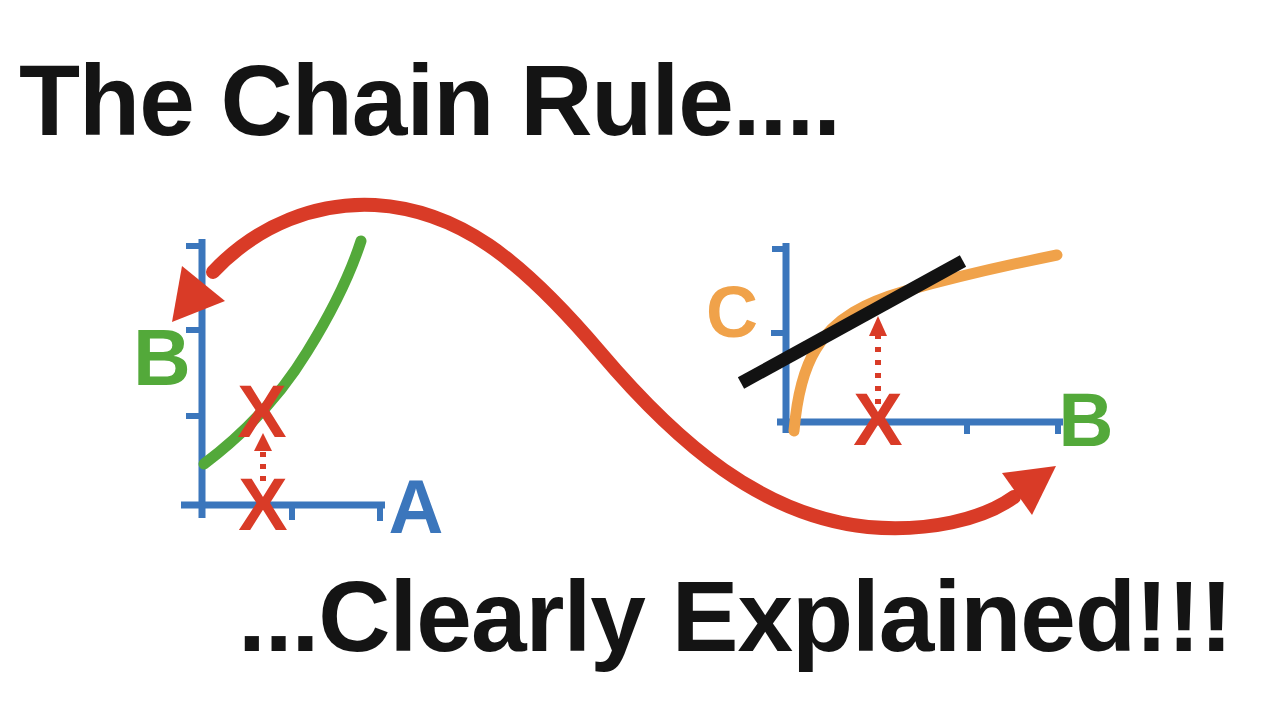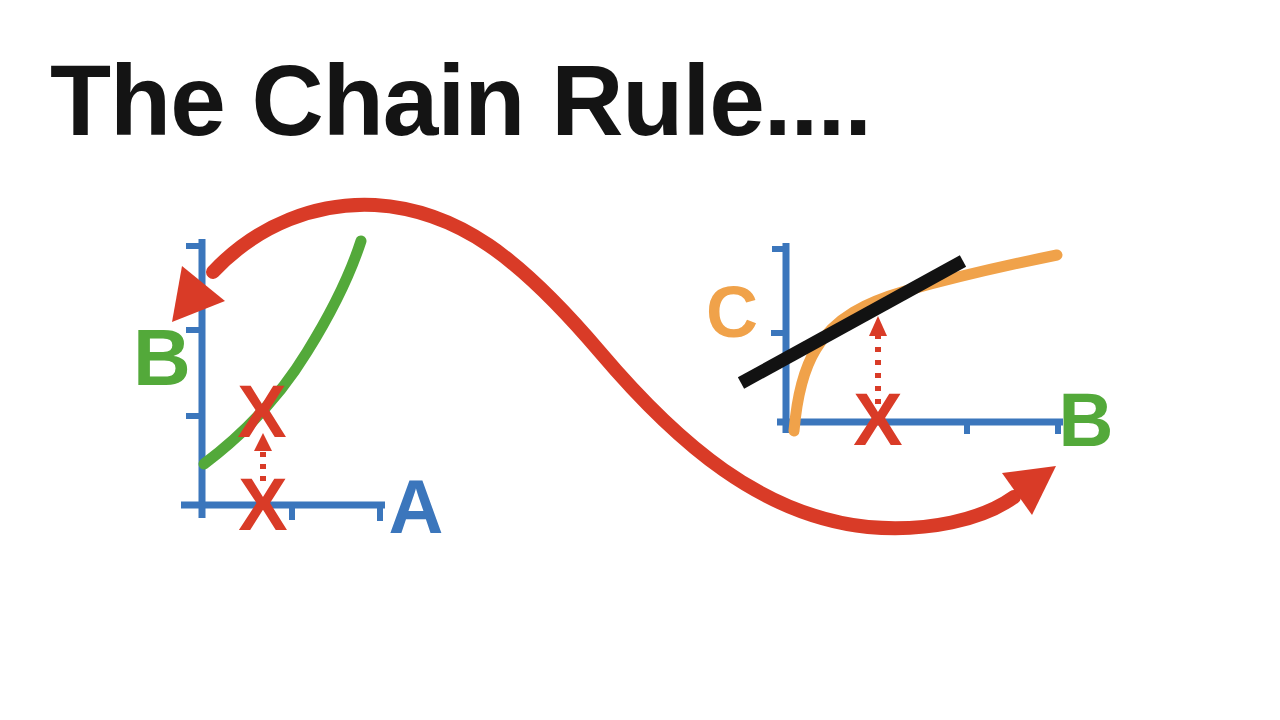--- a/index.html
+++ b/index.html
@@ -13,41 +13,42 @@
   }
   .headline {
     position: absolute;
     font-weight: bold;
     color: #141414;
     font-size: 100px;
     line-height: 110px;
     letter-spacing: -1px;
     white-space: nowrap;
   }
-  #title    { left: 50px;  top: 45px;  }
+  #title    { left: 19px;  top: 45px;  }
   #subtitle { left: 238px; top: 561px; }
   .label {
     position: absolute;
     font-weight: bold;
     line-height: 1;
     transform: translate(-50%, -50%);
     white-space: nowrap;
   }
   .lbl-80 { font-size: 80px; }
   .lbl-76 { font-size: 76px; }
   .lbl-74 { font-size: 74px; }
   .lbl-72 { font-size: 72px; }
   svg.art { position: absolute; left: 0; top: 0; }
 </style>
 </head>
 <body>
 
 <div class="canvas">
 
   <div id="title" class="headline">The Chain Rule....</div>
+  <div id="subtitle" class="headline">...Clearly Explained!!!</div>
 
   <svg class="art" width="1280" height="720" viewBox="0 0 1280 720">
 
     <g>
       <path d="M 202 239 L 202 518" fill="none" stroke-width="7" stroke="#3b76bc"></path>
       <path d="M 181 505 L 385 505" fill="none" stroke-width="7" stroke="#3b76bc"></path>
       <path d="M 186 246 L 202 246 M 186 330 L 202 330 M 186 416 L 202 416" fill="none" stroke-width="6" stroke="#3b76bc"></path>
       <path d="M 292 505 L 292 520 M 380 505 L 380 521" fill="none" stroke-width="6" stroke="#3b76bc"></path>
     </g>
 

